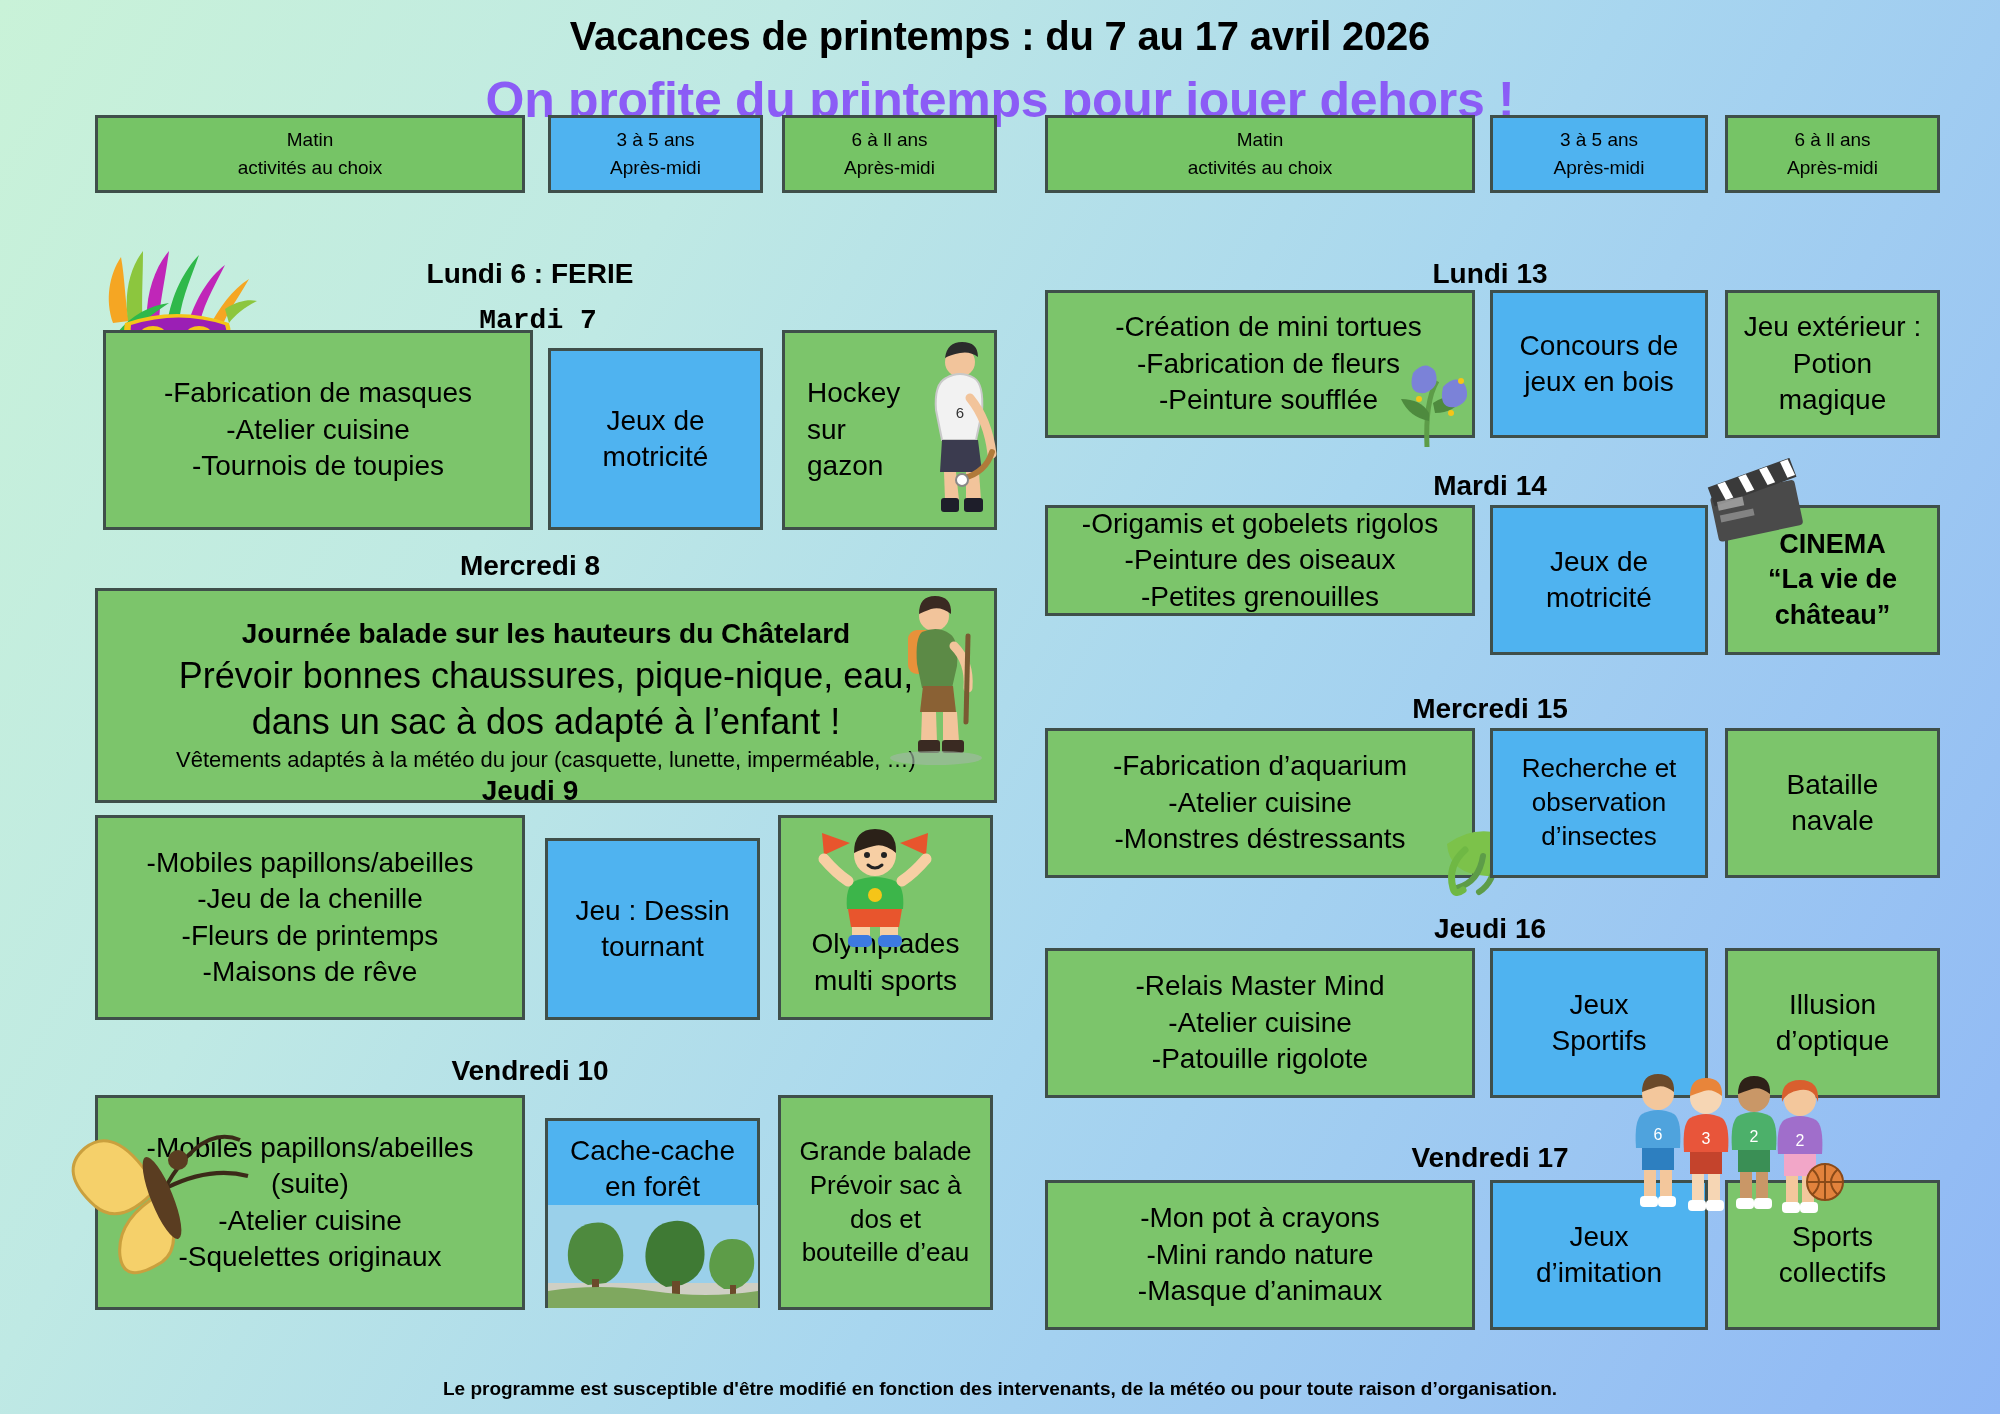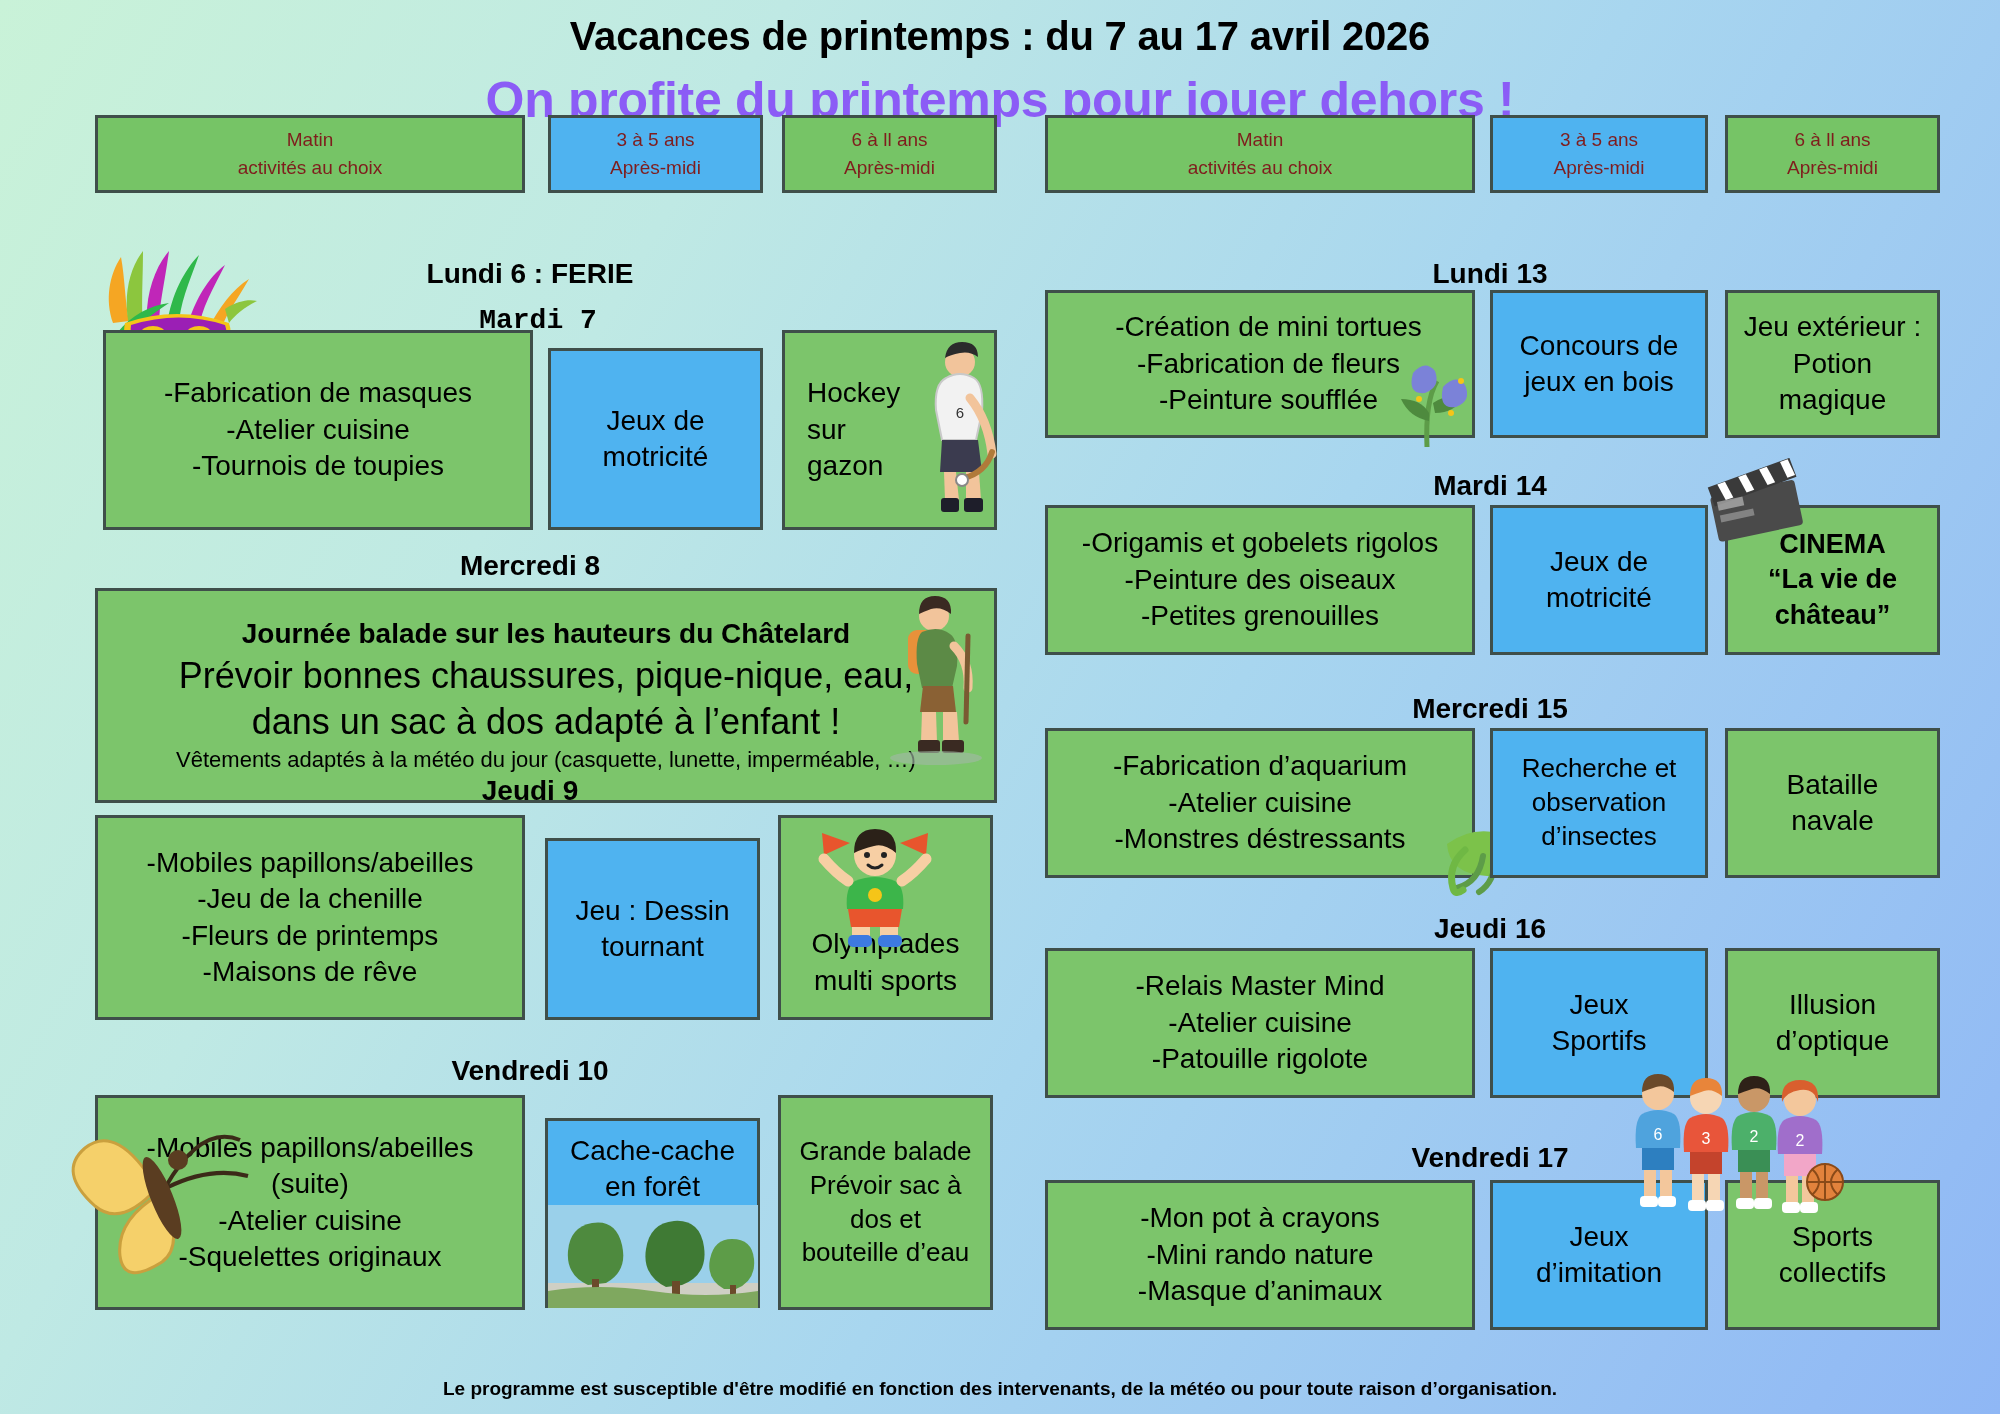--- a/index.html
+++ b/index.html
@@ -26,21 +26,21 @@
   .header-band {
     position: absolute; top: 115px; left: 0; width: 2000px; height: 78px;
   }
   .hdr {
     position: absolute; top: 0; height: 78px;
     border: 3px solid #3f4f4a;
     display: flex; flex-direction: column;
     align-items: center; justify-content: center;
     line-height: 1.45;
   }
-  .hdr span { font-size: 19px; color: #7f1d1d; }
+  .hdr span { font-size: 19px; color: #000000; }
   .hdr.green { background: #76c466; }
   .hdr.blue  { background: #4fb3f0; }
 
   
   .card {
     position: absolute;
     border: 3px solid #3f4f4a;
     display: flex; flex-direction: column;
     align-items: center; justify-content: center;
     text-align: center;
@@ -295,21 +295,21 @@
   <span class="line">Concours de</span>
   <span class="line">jeux en bois</span>
 </div>
 <div class="card green" style="top:290px; left:1725px; width:215px; height:148px;">
   <span class="line">Jeu extérieur :</span>
   <span class="line">Potion</span>
   <span class="line">magique</span>
 </div>
 
 <div class="daylabel" style="top:470px; left:1290px; width:400px;">Mardi 14</div>
-<div class="card green" style="top:505px; left:1045px; width:430px; height:150px;">
+<div class="card green" style="top:505px; left:1045px; width:430px; height:111px;">
   <span class="line">-Origamis et gobelets rigolos</span>
   <span class="line">-Peinture des oiseaux</span>
   <span class="line">-Petites grenouilles</span>
 </div>
 <div class="card blue" style="top:505px; left:1490px; width:218px; height:150px;">
   <span class="line">Jeux de</span>
   <span class="line">motricité</span>
 </div>
 <div class="card green cinema" style="top:505px; left:1725px; width:215px; height:150px;">
   <span class="line">CINEMA</span>

